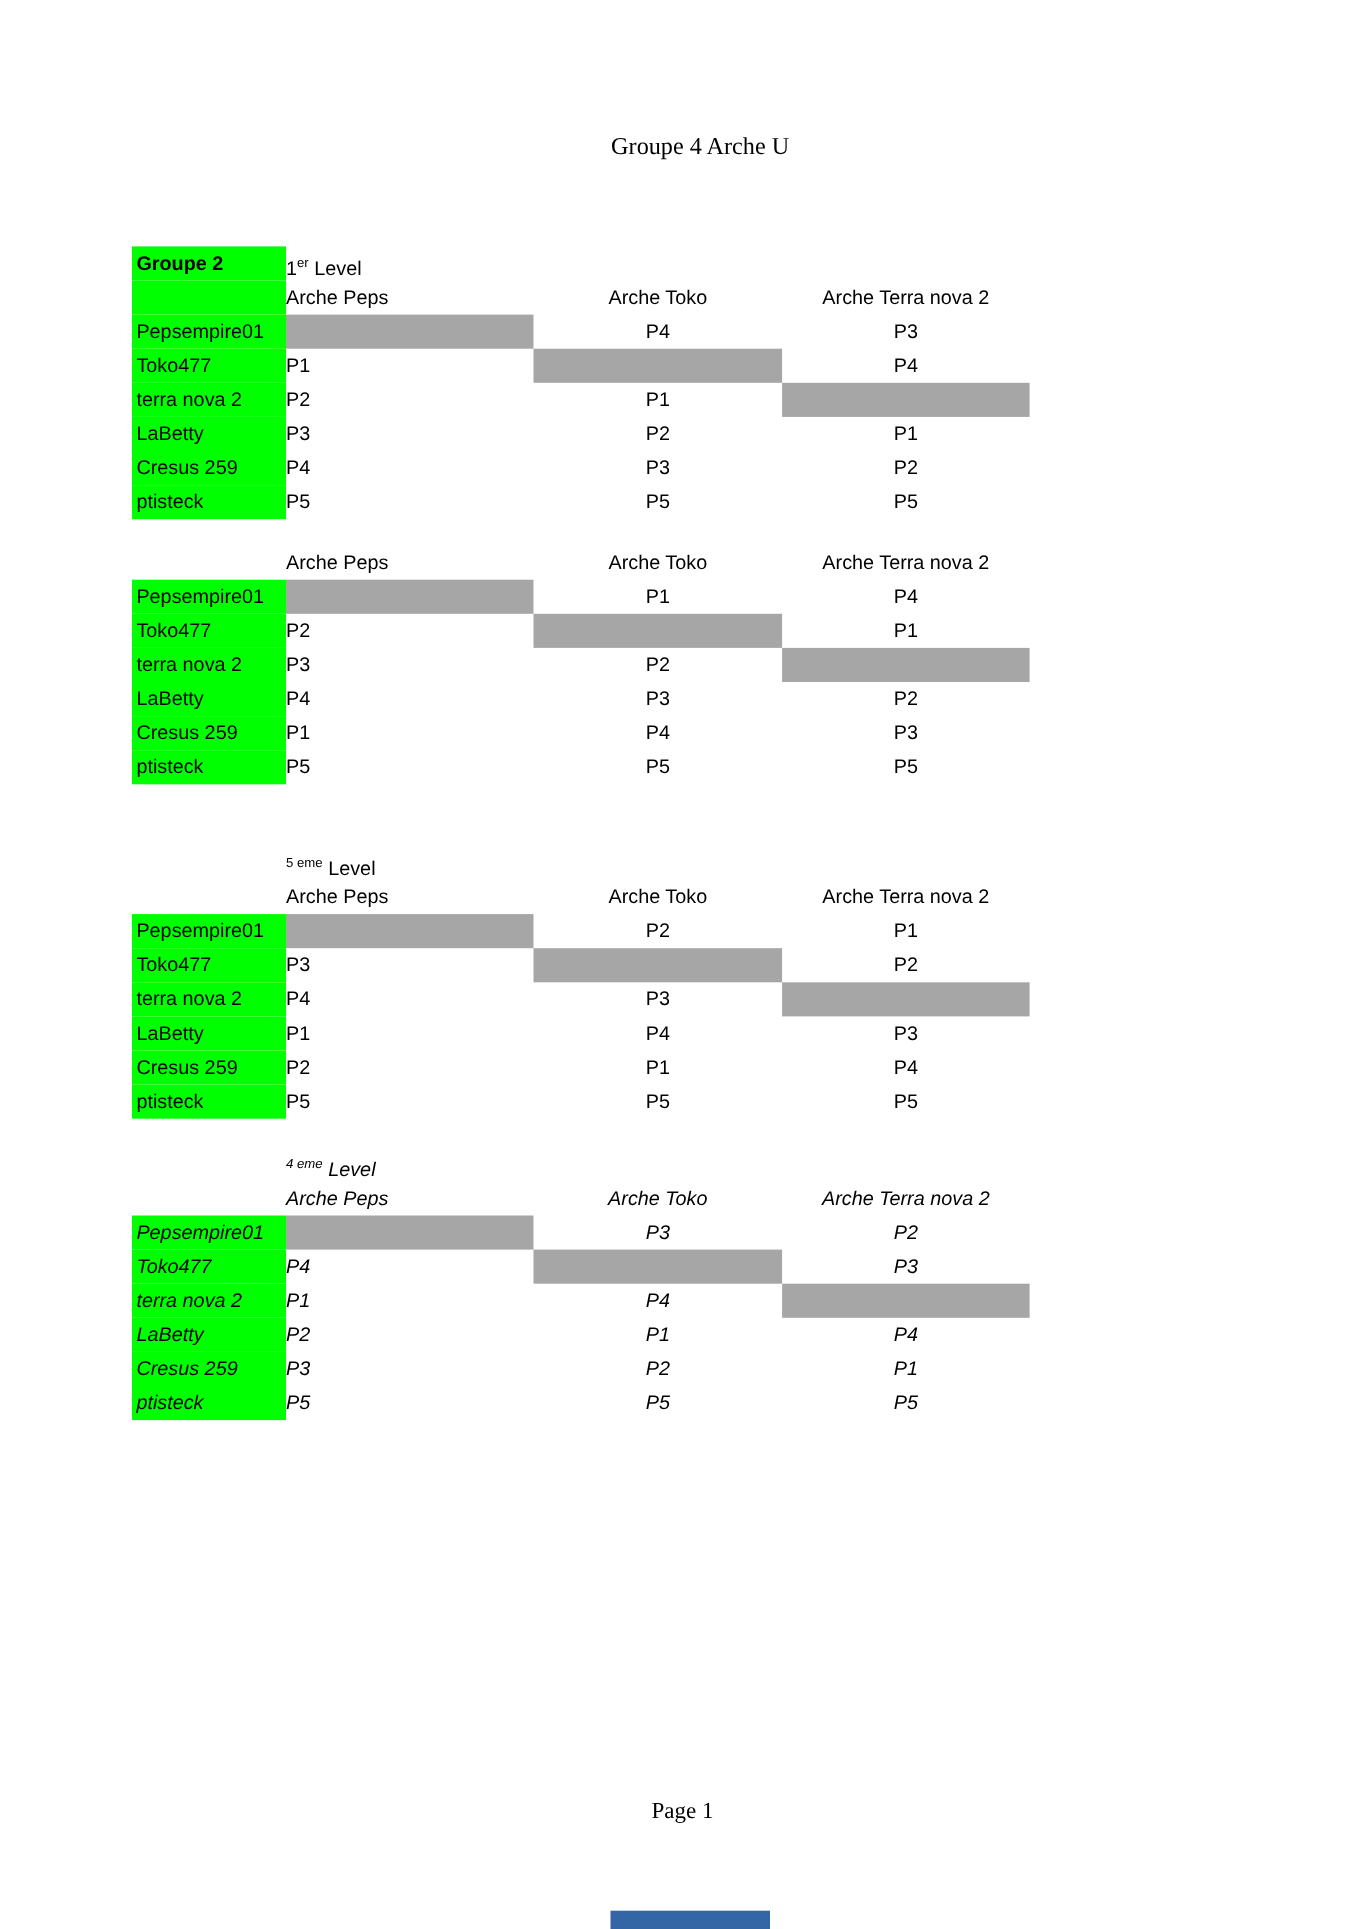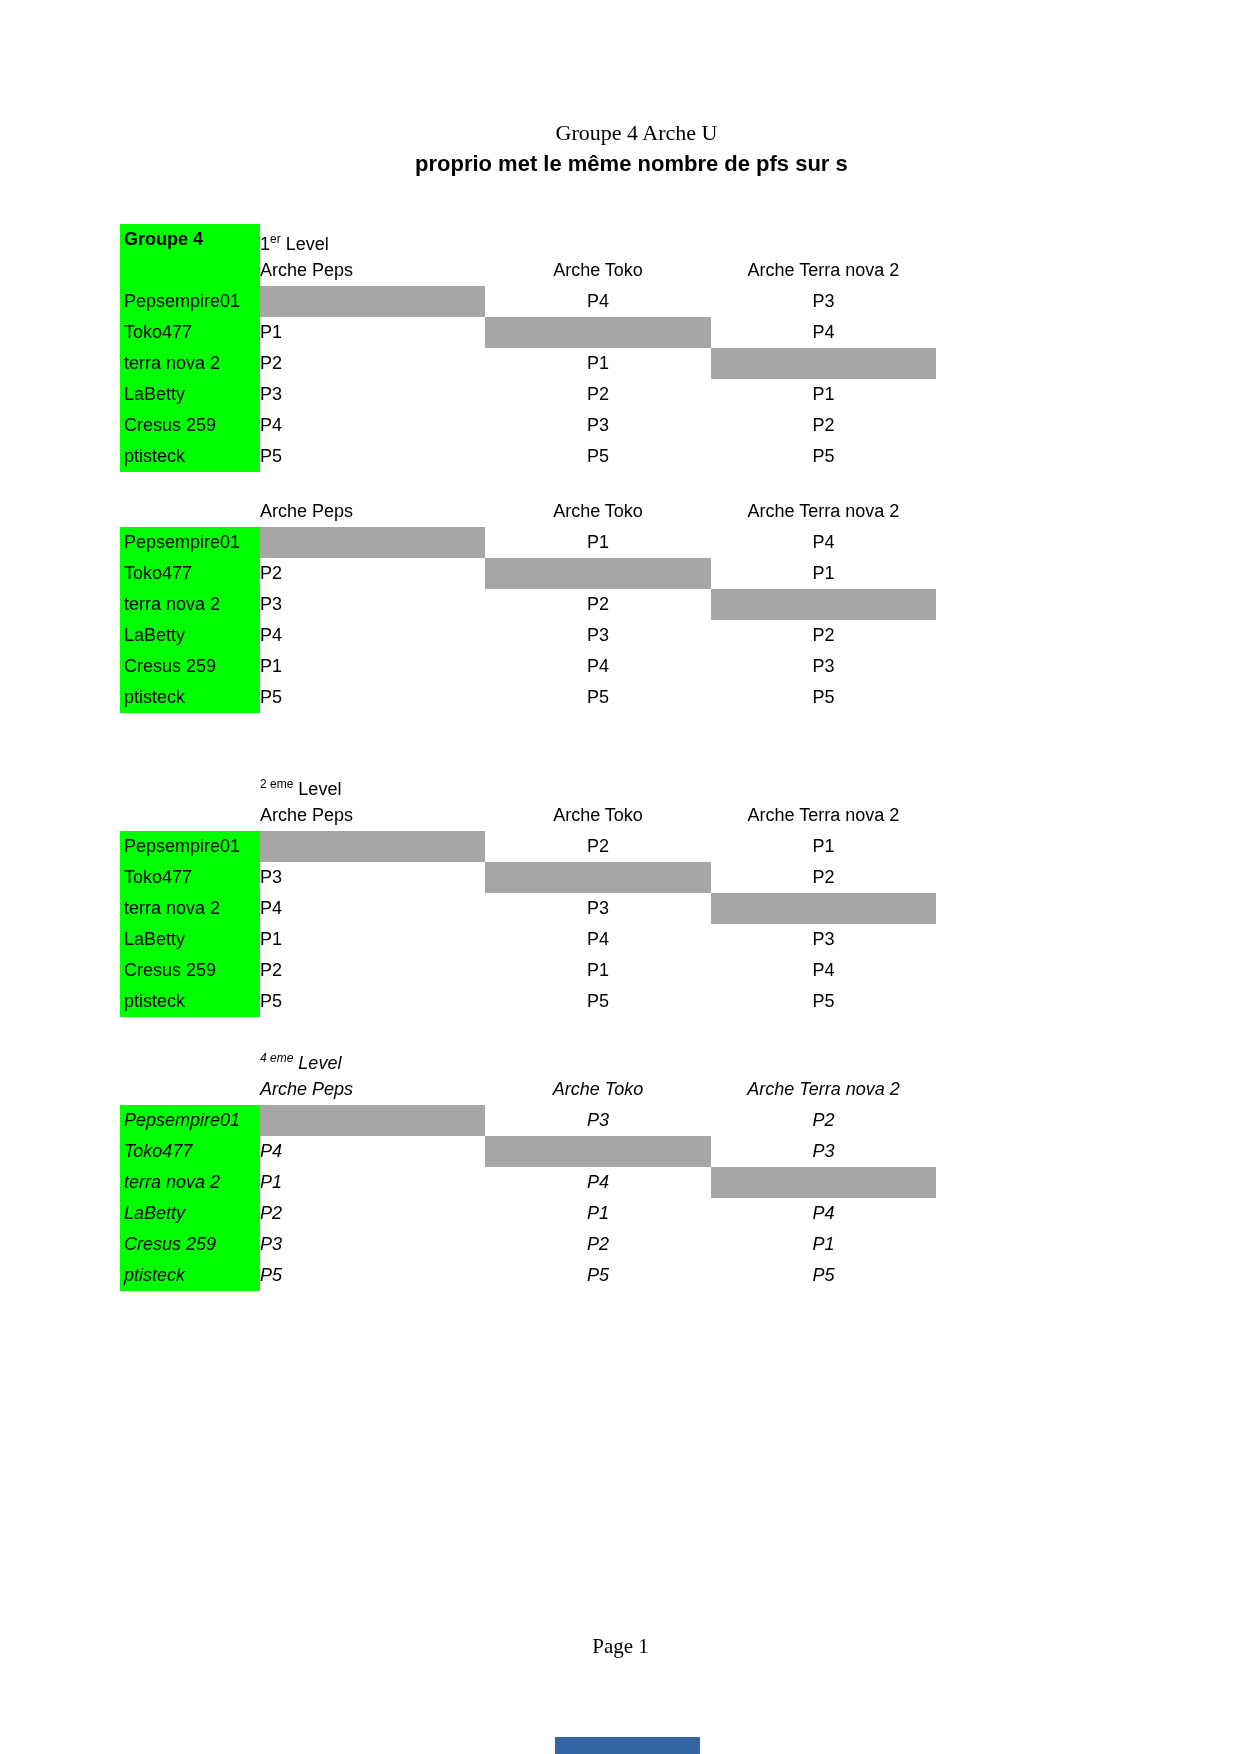--- a/index.html
+++ b/index.html
@@ -35,27 +35,26 @@
     position:absolute;top:1737px;left:555px;width:145px;height:17px;
     background:var(--blue,#3465A4);
   }
 </style>
 </head>
 <body>
 
 <div class="doc-title">Groupe 4 Arche U</div>
 
 <div class="heading-clip">
-  <div class="h-line2">proprio met le même nombre de pfs sur s</div>
 </div>
 
 <div id="tables">
     <div class="tbl" style="top: 224px;">
       <div class="row">
-        <div class="c0 green group">Groupe 4</div>
+        <div class="c0 green group">Groupe 2</div>
         <div class="c1"><span>1</span><sup class="lvl-sup">er</sup> Level</div>
         <div class="c2"></div>
         <div class="c3"></div>
       </div>
       <div class="row">
         <div class="c0 green"></div>
         <div class="c1">Arche Peps</div>
         <div class="c2">Arche Toko</div>
         <div class="c3">Arche Terra nova 2</div>
       </div>
@@ -136,21 +135,21 @@
       <div class="row">
         <div class="c0 green">ptisteck</div>
         <div class="c1">P5</div>
         <div class="c2">P5</div>
         <div class="c3">P5</div>
       </div>
     </div>
     <div class="tbl" style="top: 769px;">
       <div class="row">
         <div class="c0"></div>
-        <div class="c1"><sup class="lvl-sup">2 eme</sup> Level</div>
+        <div class="c1"><sup class="lvl-sup">5 eme</sup> Level</div>
         <div class="c2"></div>
         <div class="c3"></div>
       </div>
       <div class="row">
         <div class="c0"></div>
         <div class="c1">Arche Peps</div>
         <div class="c2">Arche Toko</div>
         <div class="c3">Arche Terra nova 2</div>
       </div>
       <div class="row">

